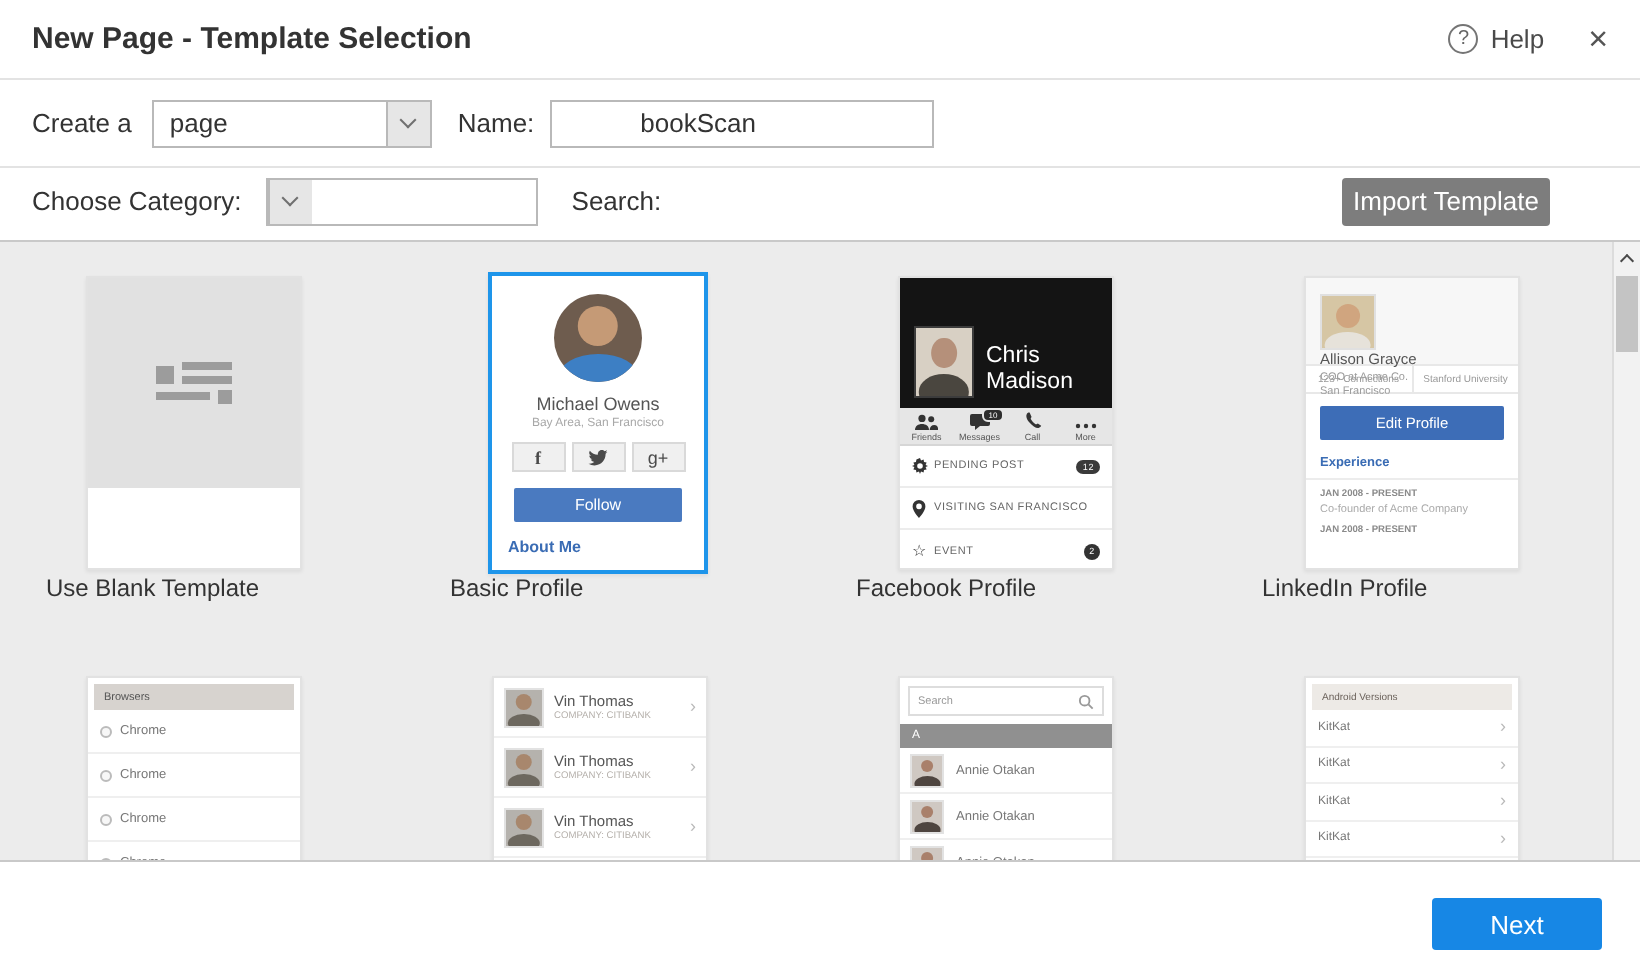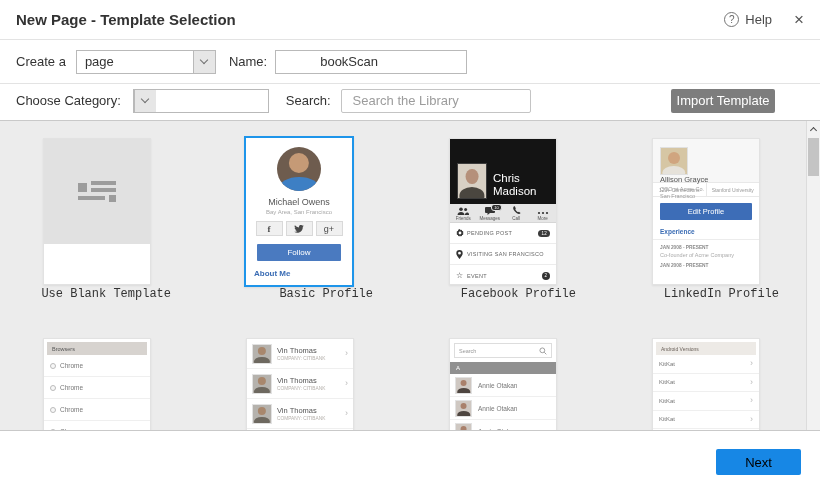--- a/index.html
+++ b/index.html
@@ -29,33 +29,33 @@
                transform:rotate(45deg); margin-top:-3px; }
   .txt-input { height:24px; border:1px solid #b9b9b9; padding:0 8px; font-size:13px; color:#333;
                font-family:"Liberation Sans",sans-serif; outline:none; }
   .searchbox { width:190px; height:24px; border:1px solid #c4c4c4; border-radius:2px; display:flex;
                align-items:center; padding:0 6px; background:#fff; }
   .searchbox input { border:none; outline:none; flex:1; font-size:13px; color:#333; margin-left:5px;
                      font-family:"Liberation Sans",sans-serif; }
   .searchbox input::placeholder { color:#9c9c9c; }
   .import-btn { margin-left:auto; margin-right:29px; width:104px; height:24px; background:#7d7d7d; color:#fff;
                 border:none; border-radius:2px; font-size:13px; font-family:"Liberation Sans",sans-serif; cursor:pointer; }
-  .next-btn { position:absolute; right:19px; top:18px; width:85px; height:26px; background:#1787e5; color:#000000;
+  .next-btn { position:absolute; right:19px; top:18px; width:85px; height:26px; background:#1787e5; color:#ffffff;
               border:none; border-radius:2px; font-size:13px; font-family:"Liberation Sans",sans-serif; cursor:pointer; }
 
   
   .grid { position:absolute; top:120px; left:0; width:820px; height:311px; background:#ececec;
           border-top:1px solid #c9c9c9; border-bottom:1px solid #c9c9c9; overflow:hidden; }
   .footer { position:absolute; top:431px; left:0; right:0; height:55px; background:#fff; }
 
   .card { position:absolute; top:17px; width:108px; height:147px; background:#fff;
           border:1px solid #e2e2e2; box-shadow:0 1px 2px rgba(0,0,0,.07); overflow:hidden; cursor:pointer; }
   .card.selected { border:2px solid #1e95ea; top:15px; width:110px; height:151px; }
   .card.r2 { top:217px; }
-  .cap { position:absolute; top:166px; width:148px; text-align:right; font-size:12px; color:#333;font-family:Liberation Mono, monospace; }
+  .cap { position:absolute; top:166px; width:148px; text-align:left; font-size:12px; color:#333; }
 
   
   .avatar { position:relative; overflow:hidden; background:var(--bg); flex:none; }
   .avatar::before { content:""; position:absolute; left:50%; top:14%; width:46%; height:46%;
                     transform:translateX(-50%); border-radius:50%; background:var(--skin); }
   .avatar::after { content:""; position:absolute; left:50%; bottom:-20%; width:90%; height:52%;
                    transform:translateX(-50%); border-radius:50%; background:var(--shirt); }
   .av-michael { --bg:#6e5c4e; --skin:#c59a76; --shirt:#3d7fc4; }
   .av-chris   { --bg:#d8d0c4; --skin:#b5907a; --shirt:#4a463f; }
   .av-allison { --bg:#d6c6a4; --skin:#d0a57f; --shirt:#e6e2da; }
@@ -167,27 +167,20 @@
   </div>
 
   <div class="row2">
     <span>Choose Category:</span>
     <div class="selectbox" style="width:136px; margin-left:12px;">
       <span class="btn">
           <i class="chev-down"></i>
         </span>
     </div>
     <span style="margin-left:17px;">Search:</span>
-    <div class="searchbox" style="margin-left:10px;">
-      <svg width="12" height="12" viewBox="0 0 12 12">
-        <circle cx="5" cy="5" r="3.6" fill="none" stroke="#8a8a8a" stroke-width="1.2"></circle>
-        <line x1="7.8" y1="7.8" x2="11" y2="11" stroke="#8a8a8a" stroke-width="1.2"></line>
-      </svg>
-      <input placeholder="Search the Library" style="">
-    </div>
     <button class="import-btn">Import Template</button>
   </div>
 
   <div class="grid">
 
     <div class="card" style="left:43px;">
       <div class="blank-top">
         <svg width="38" height="24" viewBox="0 0 38 24" fill="#9c9c9c">
           <rect x="0" y="3" width="9" height="9"></rect>
             <rect x="13" y="1" width="25" height="4"></rect>

